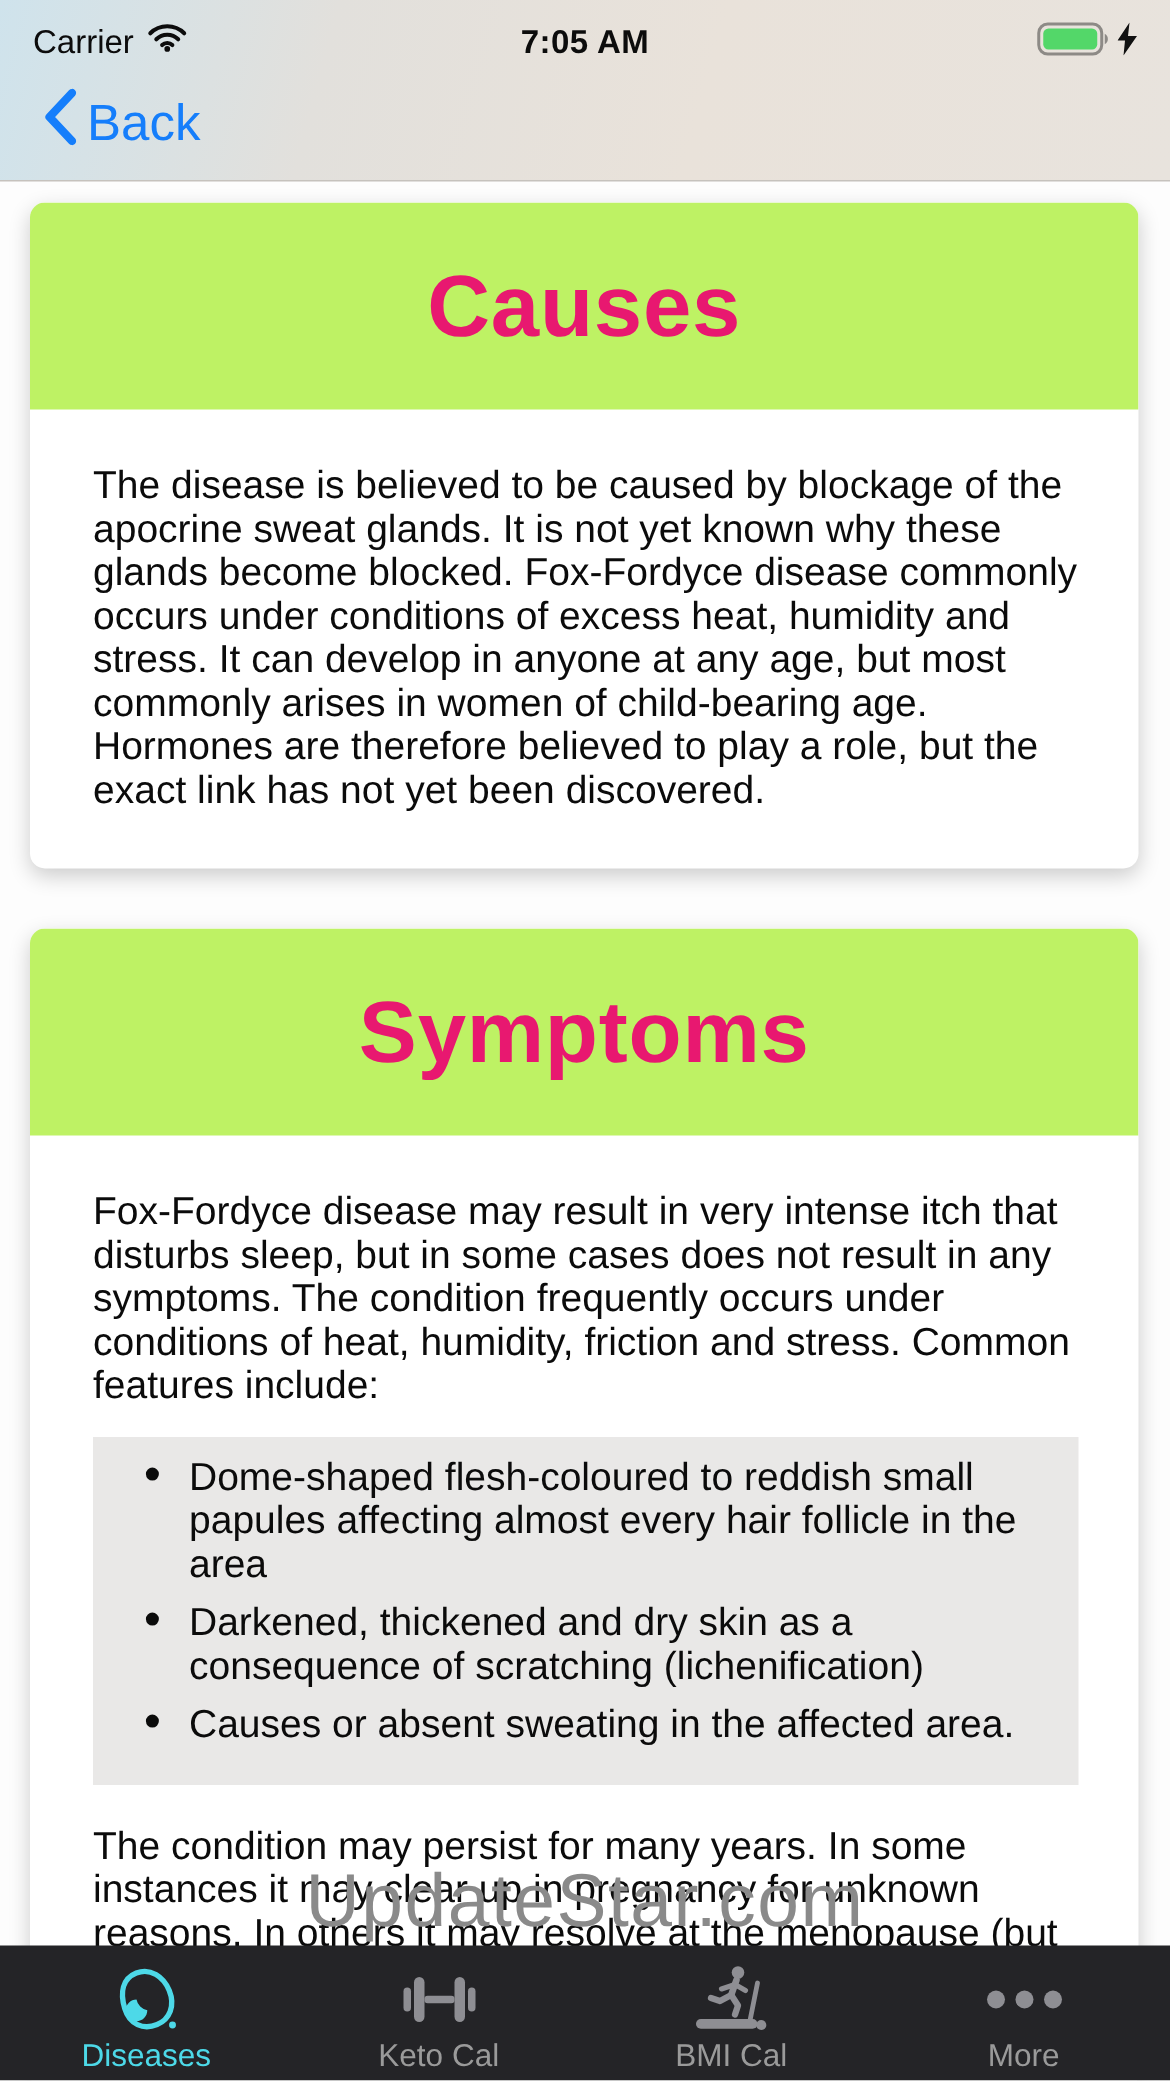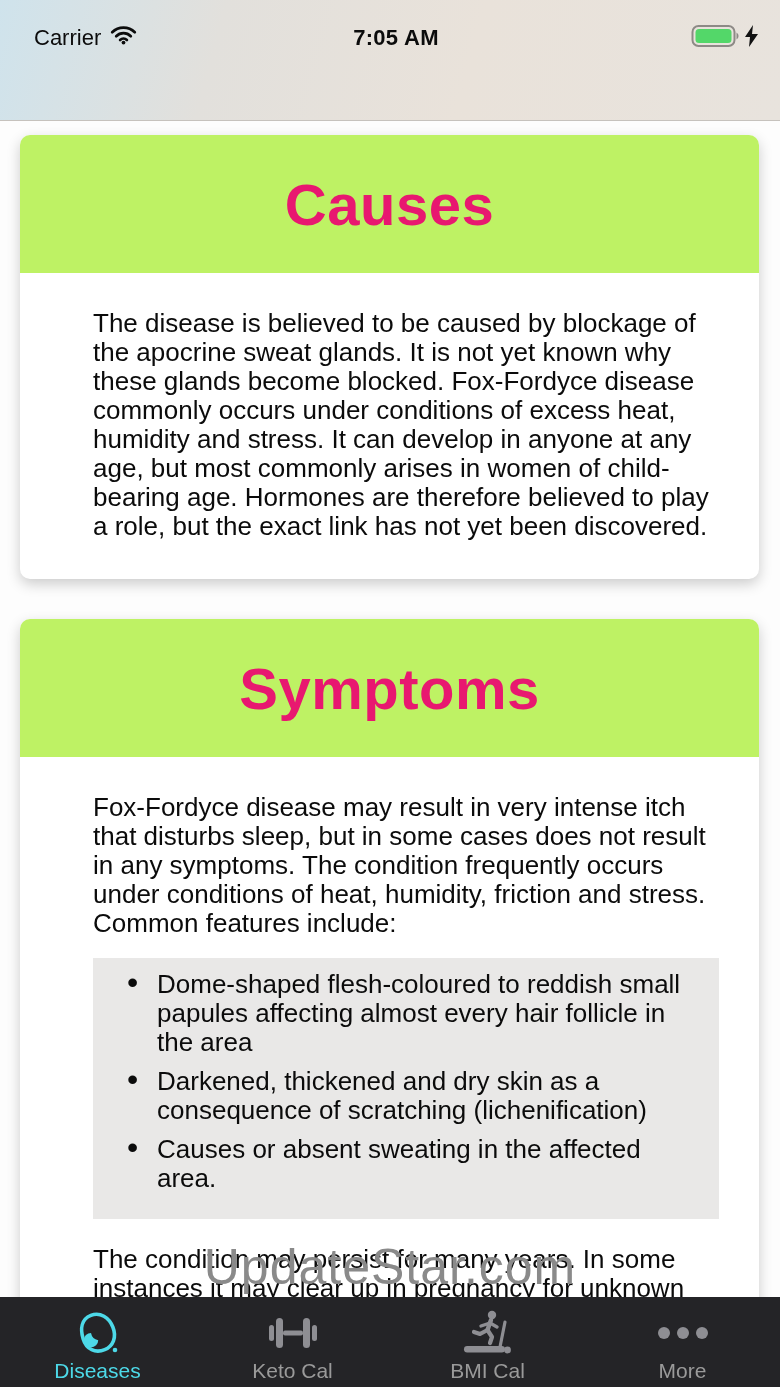--- a/index.html
+++ b/index.html
@@ -11,24 +11,23 @@
   .screen{width:780px;height:1387px;position:relative;overflow:hidden;}
 
   
   .top-chrome{
     position:absolute;top:0;left:0;width:780px;height:120px;
     background:linear-gradient(105deg,#cfe3ec 0%,#e2e0dc 28%,#e9e2da 60%,#e8e3dd 100%);
     border-bottom:1px solid #c6c2bd;
     z-index:20;
   }
   .statusbar{
-    position:absolute;top:18px;left:0;right:0;height:40px;
+    position:absolute;top:8px;left:0;right:0;height:40px;
     display:flex;align-items:center;padding:0 22px;box-sizing:border-box;
     color:#0c0c0c;
-    margin-left:12px;
   }
   .sb-left{display:flex;align-items:center;gap:9px;font-size:22px;}
   .sb-time{
     position:absolute;left:0;right:0;text-align:center;
     font-size:22px;font-weight:700;letter-spacing:.3px;pointer-events:none;
   }
   .sb-right{margin-left:auto;display:flex;align-items:center;gap:4px;z-index:2;}
 
   
   .navbar{position:absolute;top:40px;left:0;right:0;height:80px;}
@@ -48,21 +47,21 @@
   }
   .card + .card{margin-top:40px;}
   .card-header{
     height:138px;background:#bef264;display:flex;align-items:center;justify-content:center;
   }
   .card-title{
     margin:0;font-size:58px;font-weight:700;color:#e81870;letter-spacing:.5px;
   }
   .card-body{
     padding:36px 40px 38px 42px;color:#0b0b0b;
-    font-size:26px;line-height:29px;margin-left:31px;
+    font-size:26px;line-height:29px;
   }
   .card-body p{margin:0;}
   .card-symptoms .card-body{min-height:660px;}
   .bullet-box{
     background:#e9e8e7;margin:20px 0 0 0;padding:12px 26px 26px 18px;
   }
   .bullet-box ul{margin:0;padding:0;list-style:none;}
   .bullet-box li{
     position:relative;padding-left:46px;margin:0 0 10px 0;
   }
@@ -117,20 +116,30 @@
             <rect x="1.5" y="2" width="42" height="20" rx="6" fill="none" stroke="#8d8a86" stroke-width="2"></rect>
             <rect x="4.5" y="5" width="36" height="14" rx="3.5" fill="#53d769"></rect>
             <path d="M45.5 8.5 a4 4 0 0 1 0 7 Z" fill="#8d8a86"></path>
           </svg>
         </span>
         <span>
           <svg width="13" height="22" viewBox="0 0 13 22">
             <polygon points="8,0 0,12 5,12 4,22 13,9 7,9" fill="#111"></polygon>
           </svg>
         </span>
+      </div>
+    </div>
+    <div class="navbar">
+      <div class="back-button">
+        <span>
+          <svg width="24" height="40" viewBox="0 0 24 40">
+            <path d="M20 4 L5 20 L20 36" fill="none" stroke="#157efb" stroke-width="5.5" stroke-linecap="round" stroke-linejoin="round"></path>
+          </svg>
+        </span>
+        <span>Back</span>
       </div>
     </div>
   </div>
 
   <div class="content">
 
     <section class="card">
       <div class="card-header">
         <h1 class="card-title">Causes</h1>
       </div>

